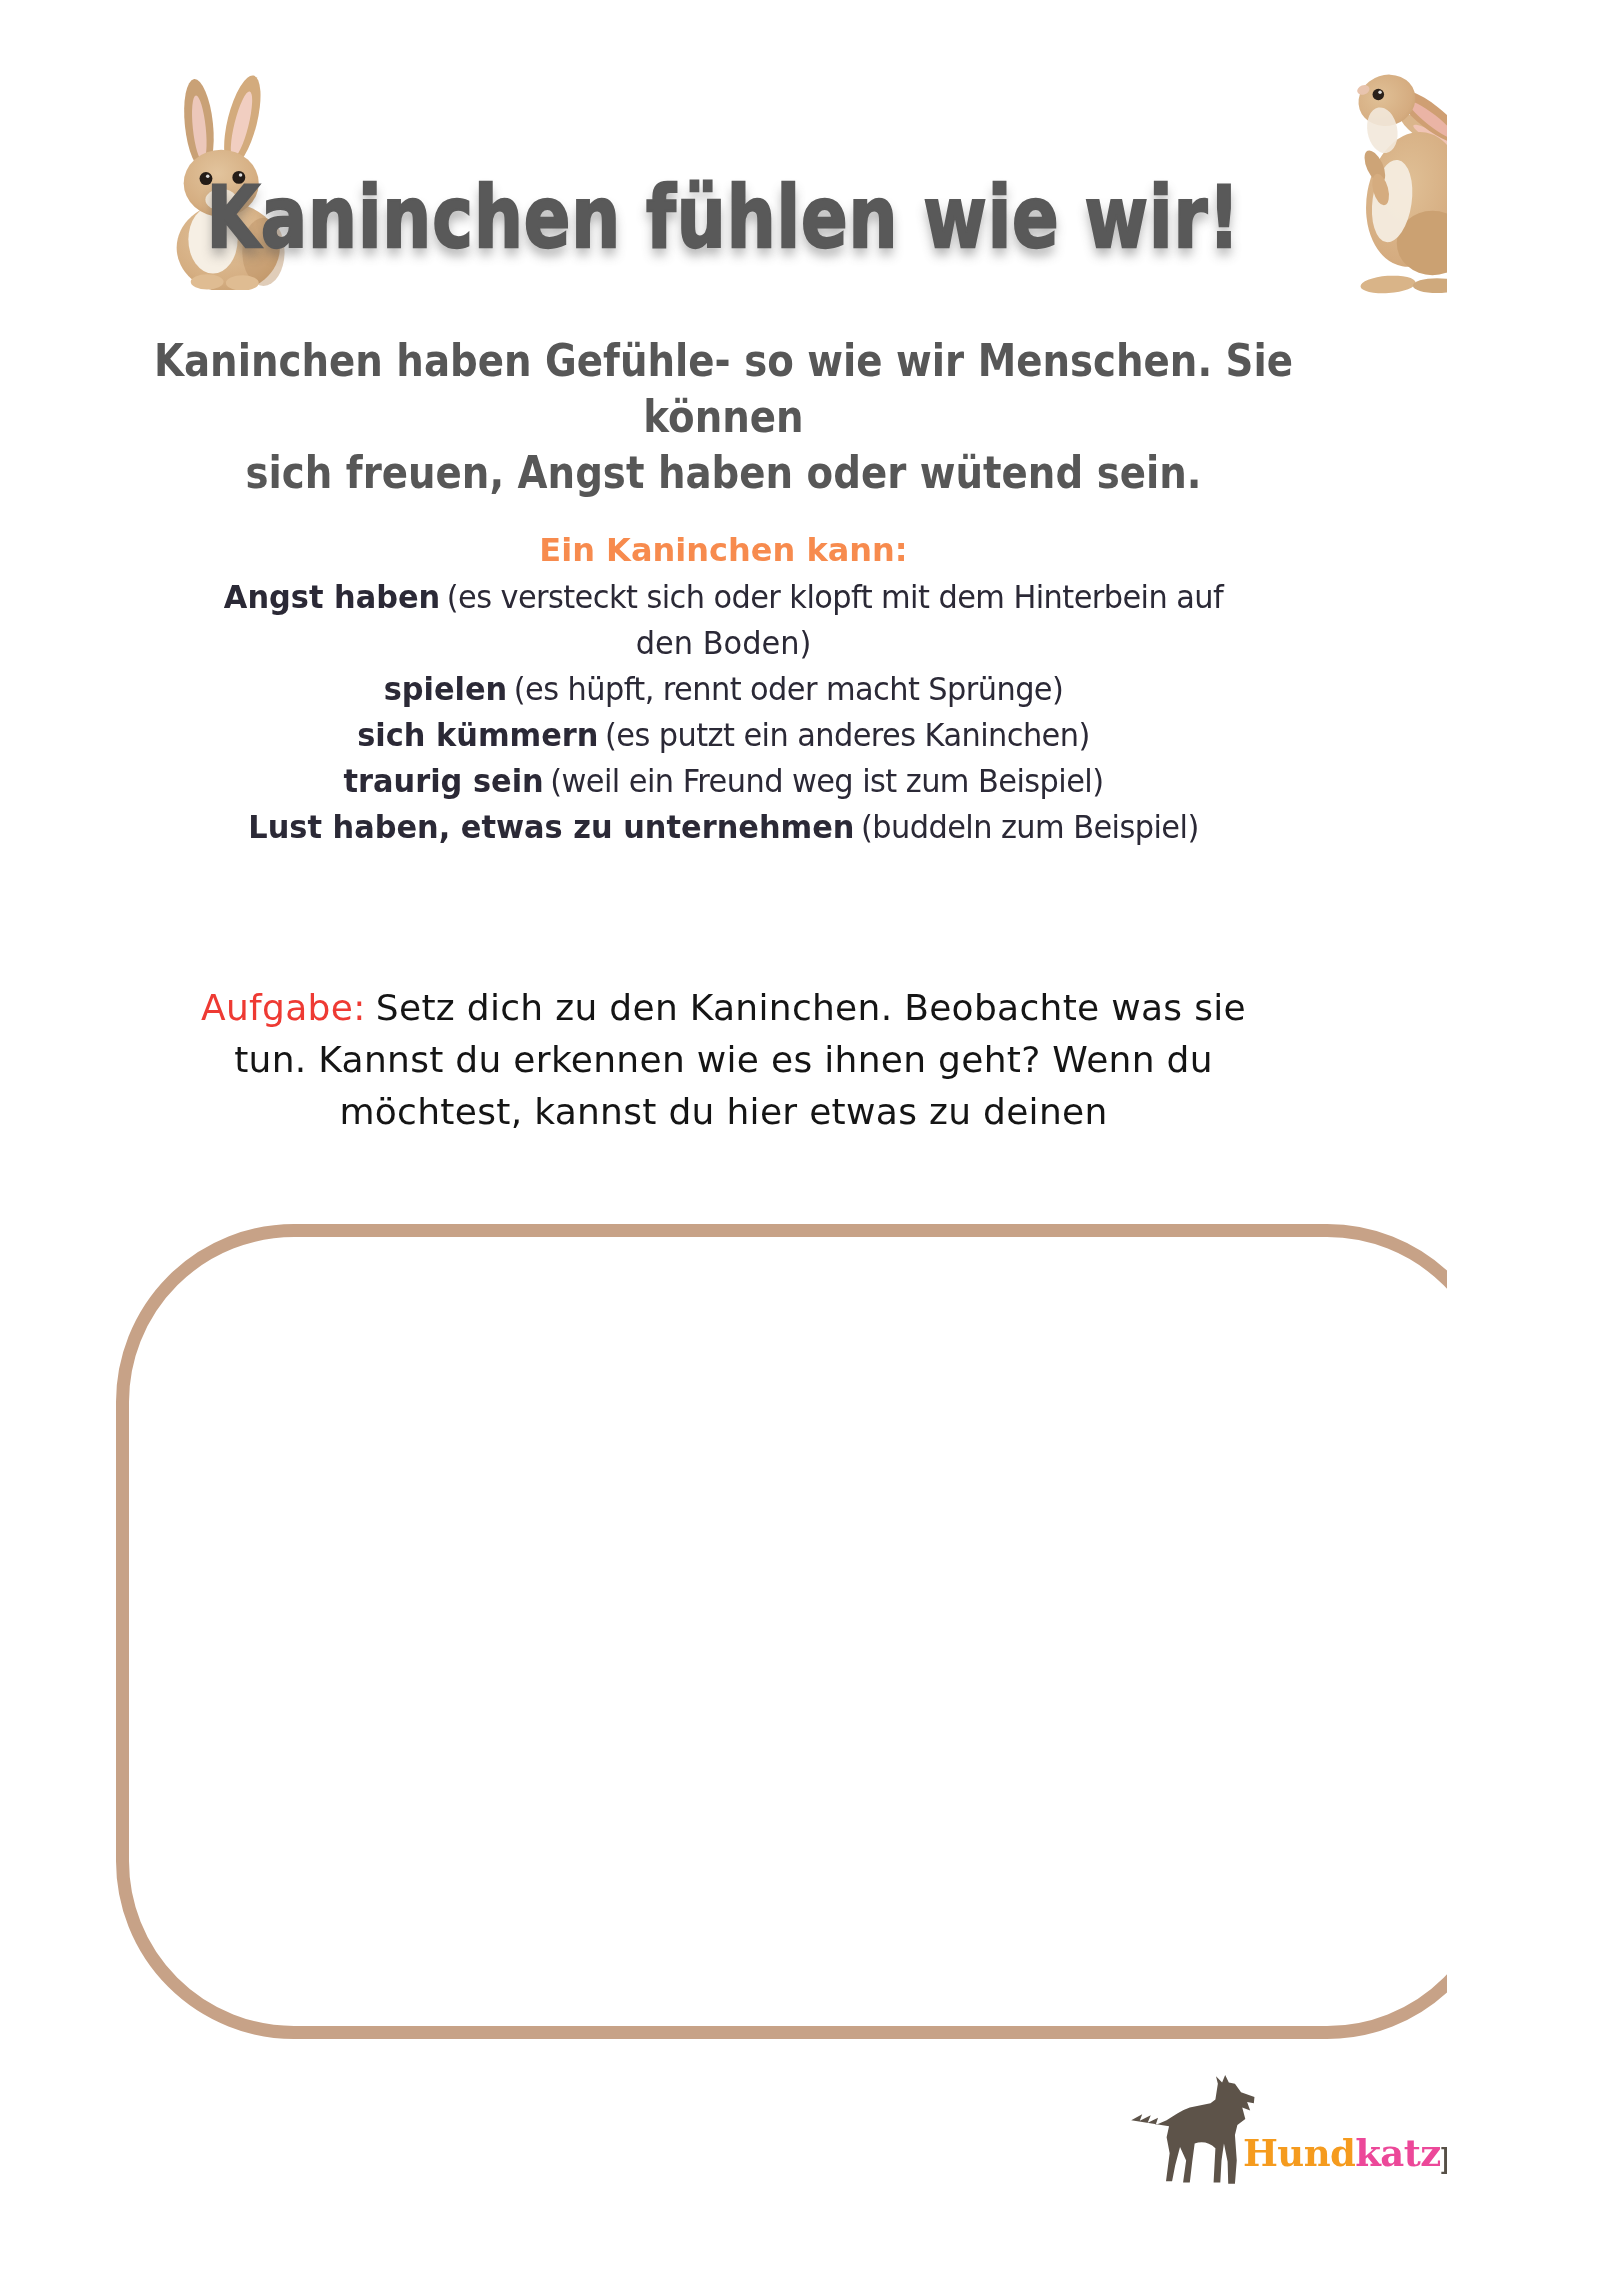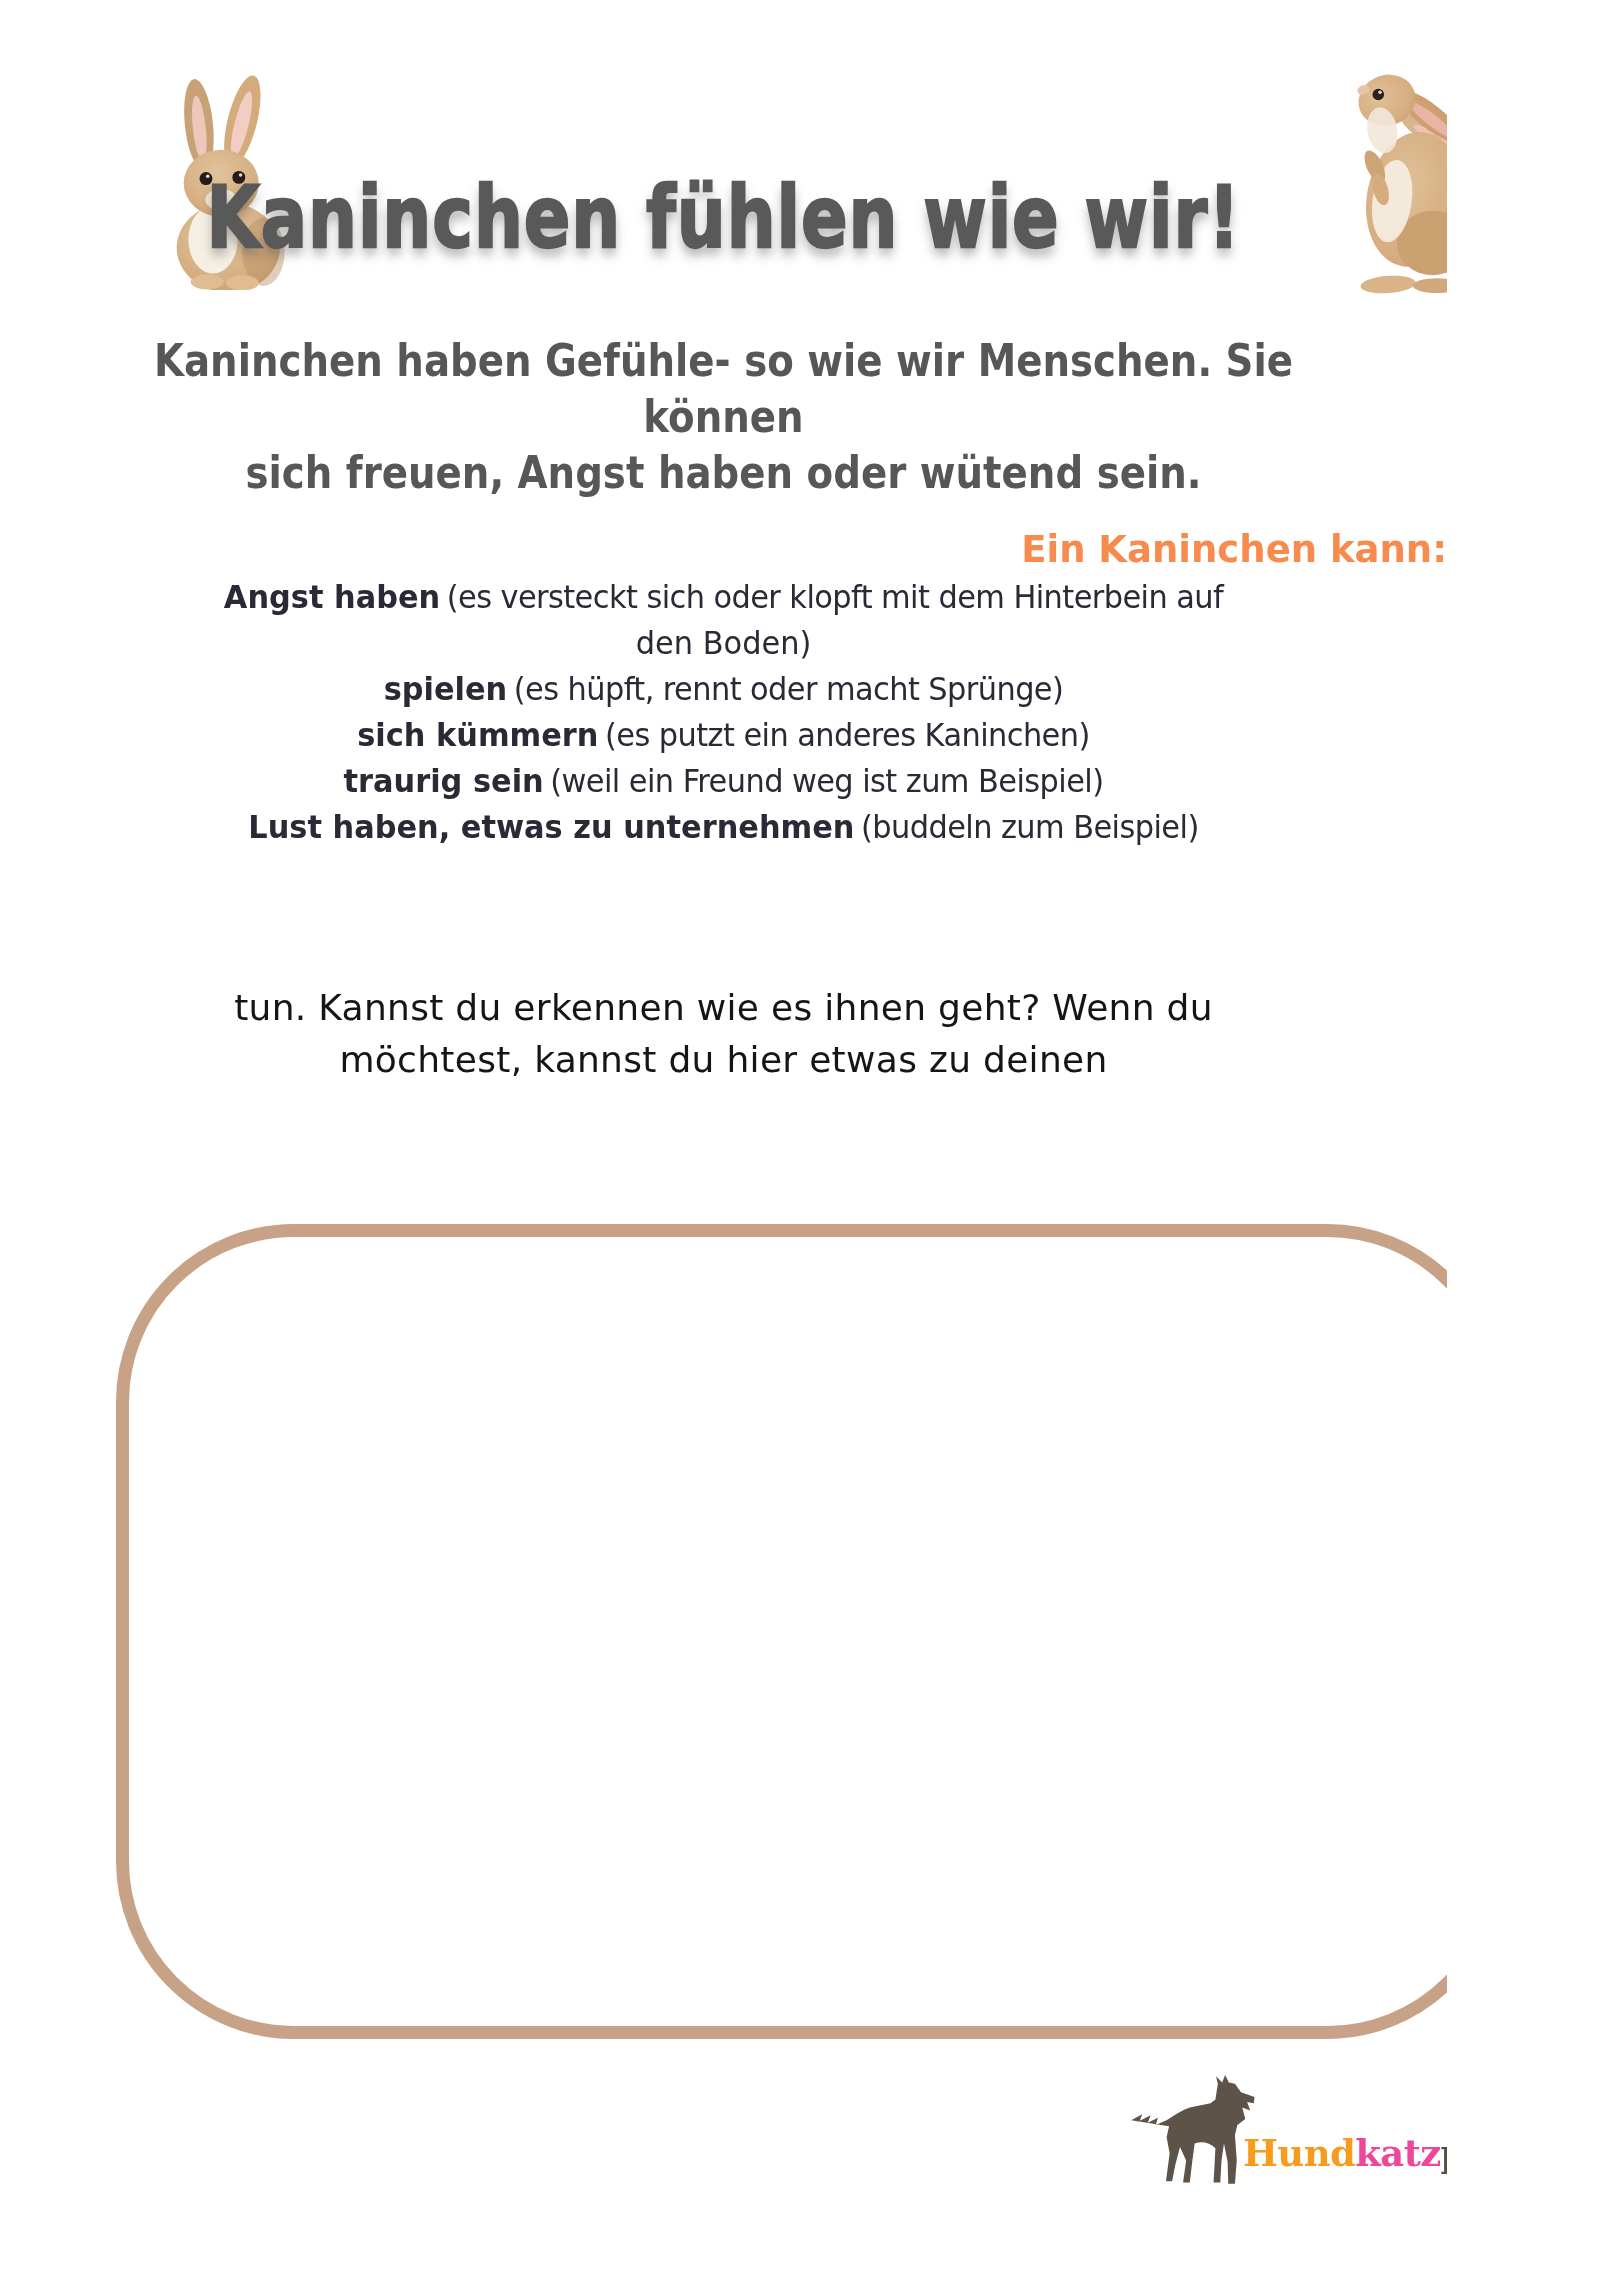--- a/index.html
+++ b/index.html
@@ -12,22 +12,22 @@
          letter-spacing:1.1px;transform:scaleX(0.80);
          -webkit-text-stroke:2.3px #595959;
          text-shadow:0 8px 11.5px rgba(80,80,80,0.45);}
 
   
   .intro{position:absolute;left:0;right:0;top:333px;text-align:center;
          font-size:44px;line-height:56px;font-weight:bold;color:#575757;
          transform:scaleX(0.88);}
 
   
-  .abilities-heading{position:absolute;left:0;right:0;top:531px;text-align:right;
-         font-size:37px;line-height:38px;font-weight:bold;color:#f78b4e;}
+  .abilities-heading{position:absolute;left:0;right:0;top:531px;text-align:center;
+         font-size:32px;line-height:38px;font-weight:bold;color:#f78b4e;}
   .abilities{position:absolute;left:0;right:0;top:574px;text-align:center;
          font-size:32px;line-height:46px;color:#2b2936;transform:scaleX(0.95);}
   .abilities .b{font-weight:bold;}
   .abilities .r{font-weight:normal;margin-left:6.9px;letter-spacing:-0.6px;}
 
   
   .task{position:absolute;left:0;right:0;top:982px;text-align:center;
         font-size:36px;line-height:52px;color:#151515;letter-spacing:0.3px;}
   .task .label{color:#ee3a33;margin-right:10.3px;}
 
@@ -124,20 +124,21 @@
   <div class="abilities">
     <div><span class="b">Angst haben</span><span class="r">(es versteckt sich oder klopft mit dem Hinterbein auf</span></div>
     <div>den Boden)</div>
     <div><span class="b">spielen</span><span class="r">(es hüpft, rennt oder macht Sprünge)</span></div>
     <div><span class="b">sich kümmern</span><span class="r">(es putzt ein anderes Kaninchen)</span></div>
     <div><span class="b">traurig sein</span><span class="r">(weil ein Freund weg ist zum Beispiel)</span></div>
     <div><span class="b">Lust haben, etwas zu unternehmen</span><span class="r">(buddeln zum Beispiel)</span></div>
   </div>
 
   <div class="task">
+    <div><span class="label">Aufgabe:</span><span>Setz dich zu den Kaninchen. Beobachte was sie</span></div>
     <div>tun. Kannst du erkennen wie es ihnen geht? Wenn du</div>
     <div>möchtest, kannst du hier etwas zu deinen</div>
   </div>
 
   <div class="notes-box"></div>
 
   <div class="logo">
     <svg class="dog" viewBox="0 0 230 200">
       <path fill="#5d5349" d="M 8 84 L 26 74 L 22 85 L 40 76 L 35 88 L 52 80 L 48 92 L 66 84
                C 78 76 90 68 104 63 L 138 56 L 146 50 L 150 24

